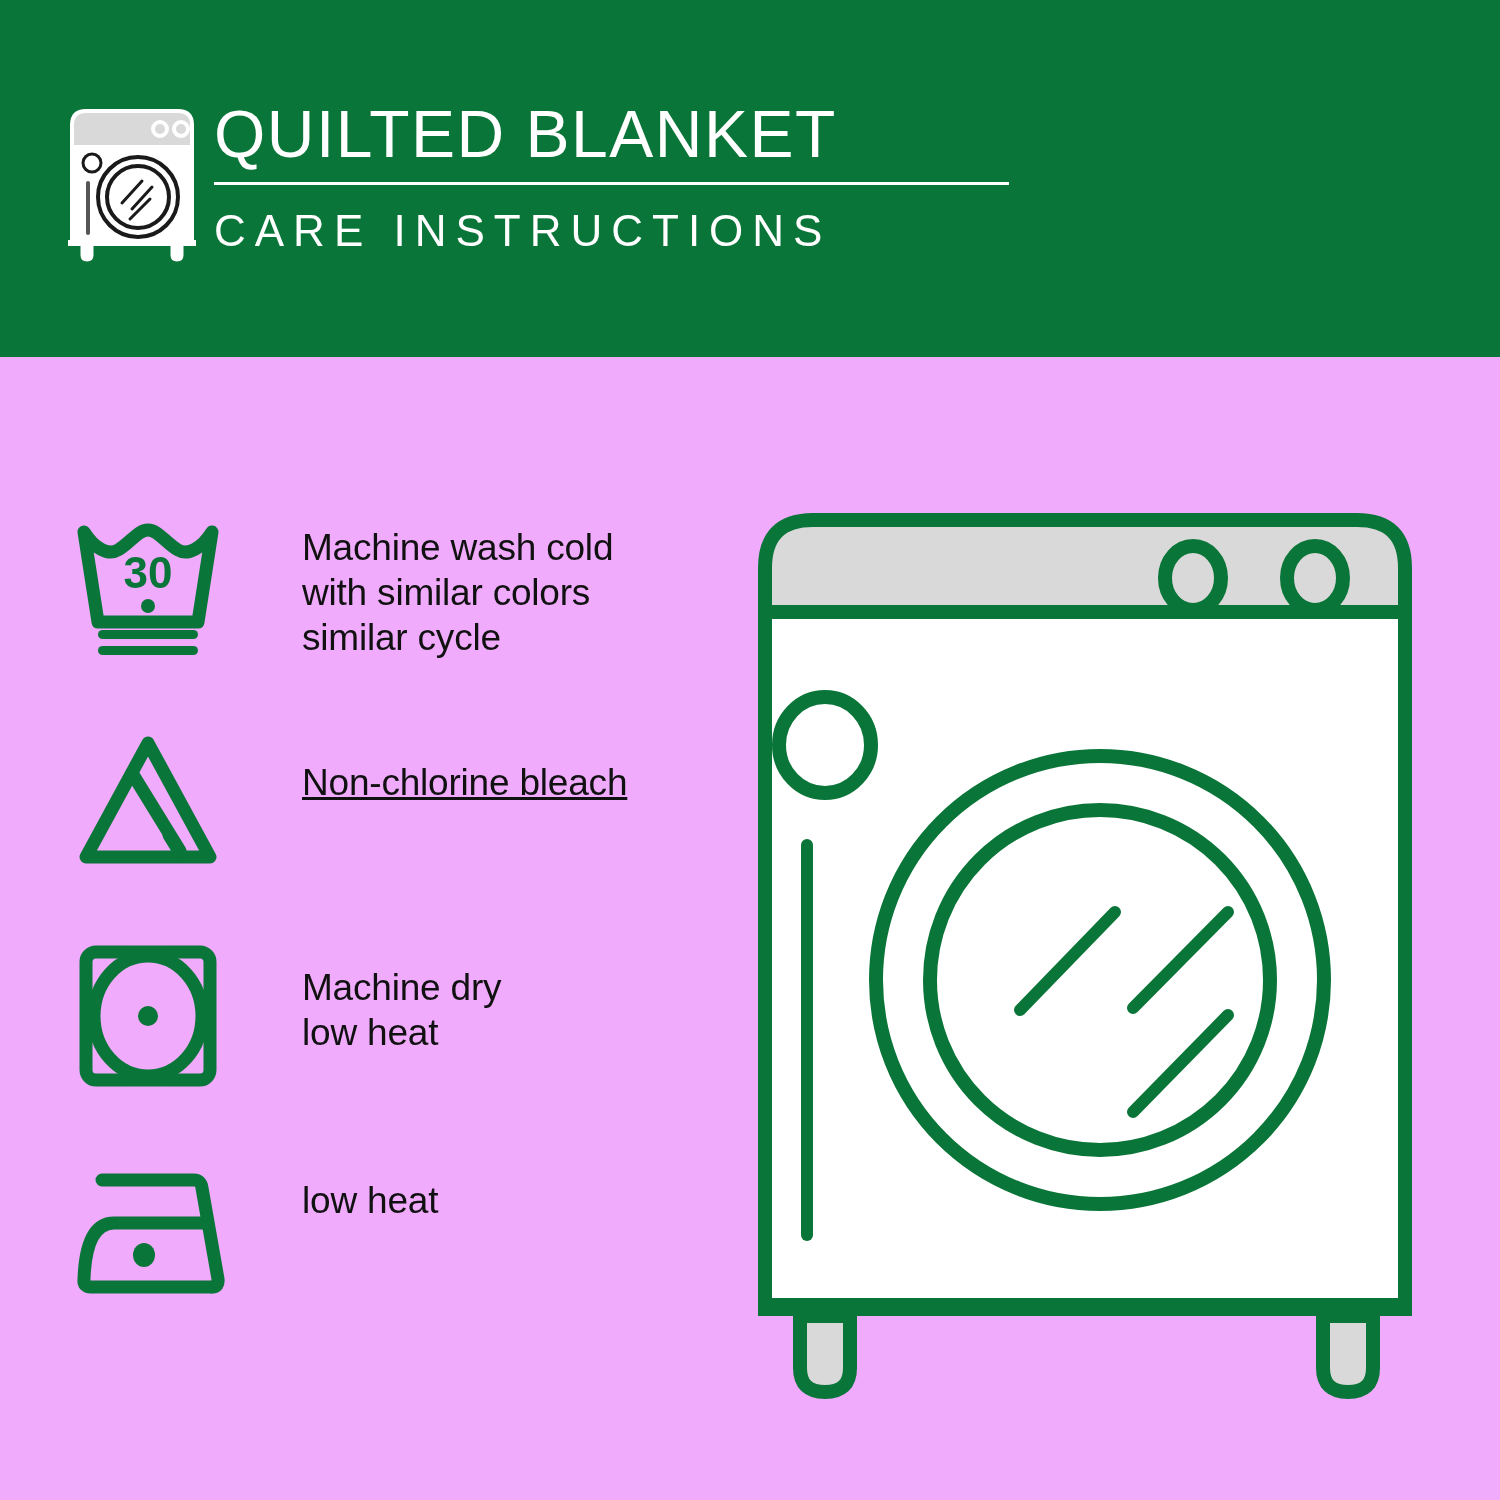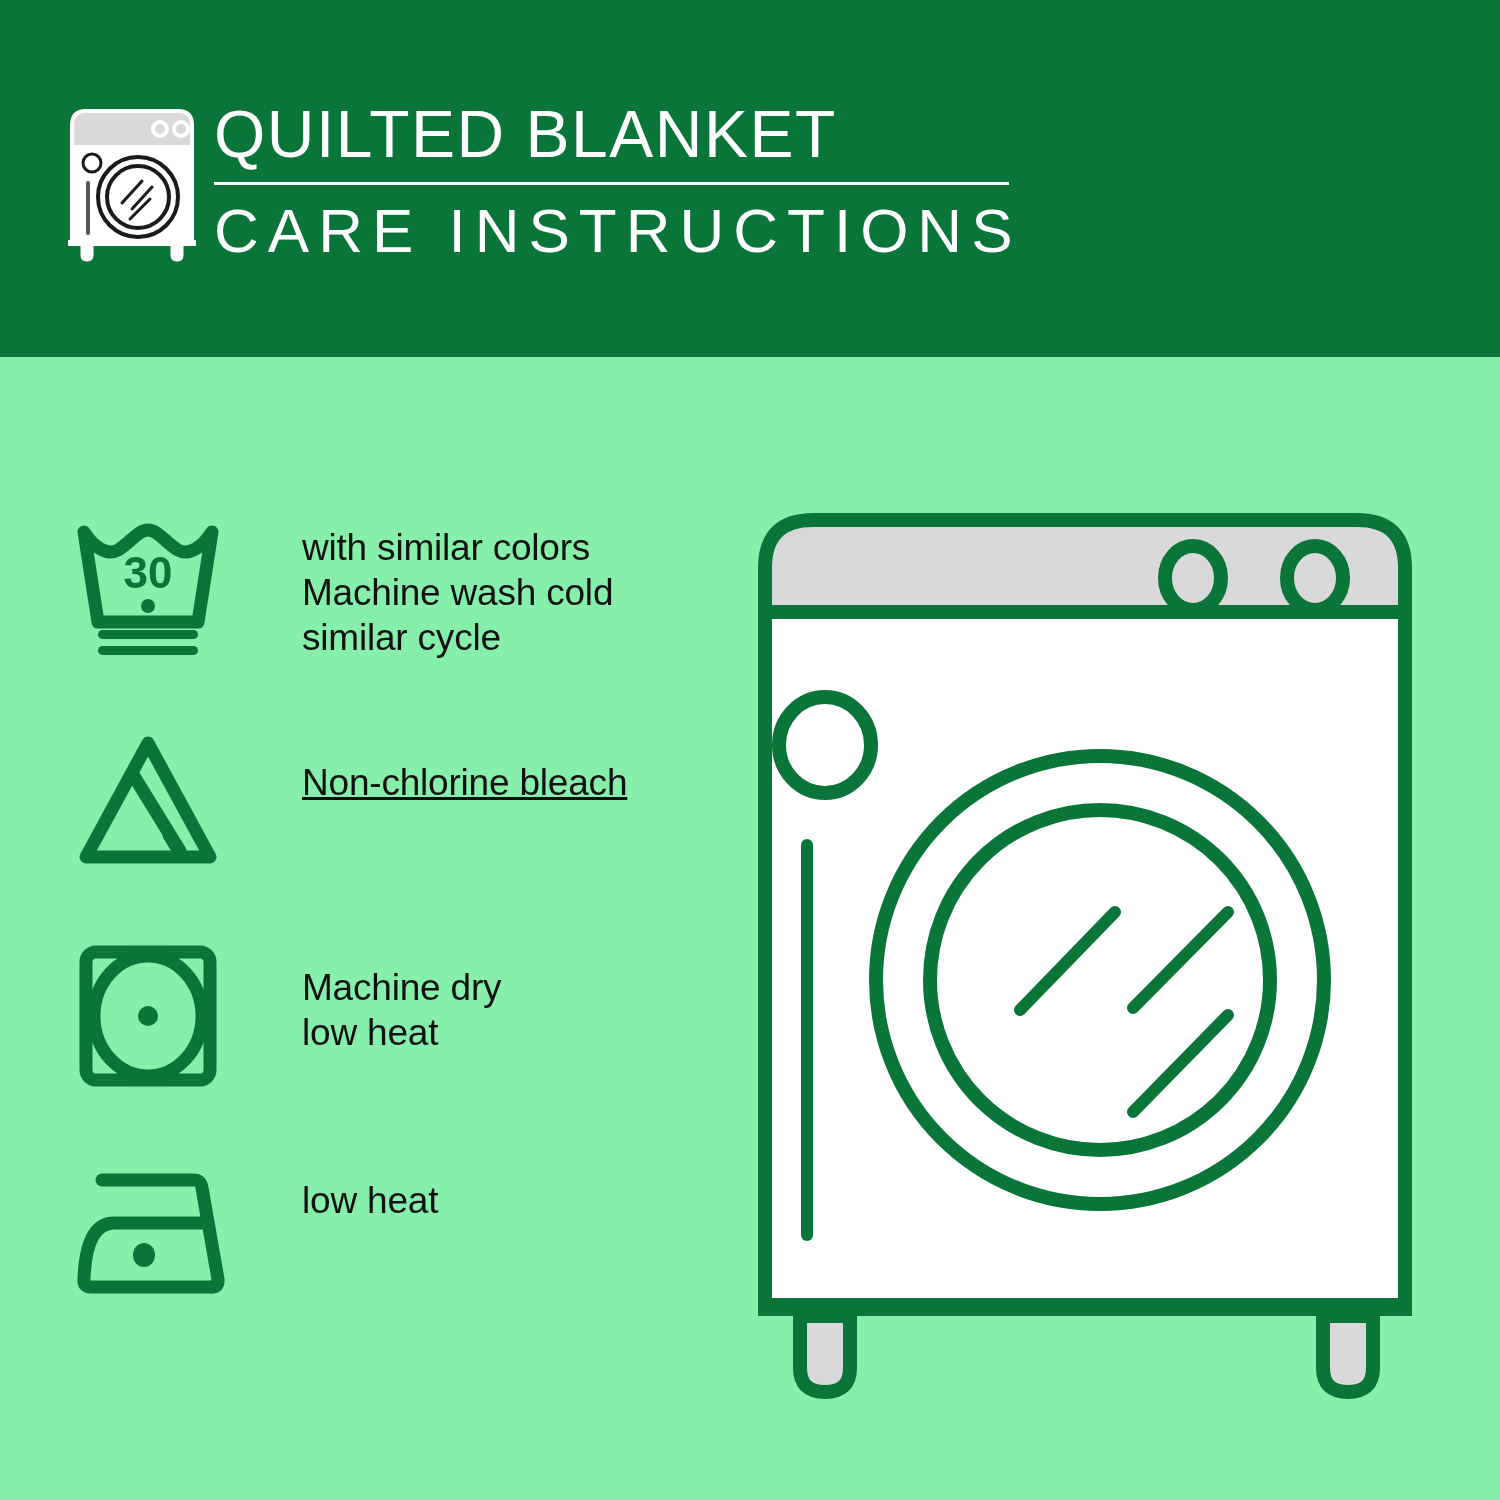--- a/index.html
+++ b/index.html
@@ -10,21 +10,21 @@
     width: 1500px;
     height: 1500px;
     background: #ffffff;
     font-family: "Liberation Sans", sans-serif;
     overflow: hidden;
   }
   #page {
     position: relative;
     width: 1500px;
     height: 1500px;
-    background: #86efac;
+    background: #f0abfc;
   }
 
   
   #header-band {
     position: absolute;
     left: 0;
     top: 0;
     width: 1500px;
     height: 357px;
     background: #0a7538;
@@ -53,21 +53,21 @@
   }
   #header-divider {
     width: 795px;
     height: 3px;
     background: #ffffff;
     margin-top: 10px;
     margin-bottom: 10px;
   }
   #header-title-sub {
     font-family: "Liberation Sans", sans-serif;
-    font-size: 62px;
+    font-size: 44px;
     line-height: 72px;
     font-weight: 400;
     color: #ffffff;
     letter-spacing: 9px;
     white-space: nowrap;
   }
 
   
   #instruction-list {
     position: absolute;
@@ -170,22 +170,22 @@
 
           <text x="78" y="78" text-anchor="middle" font-family="'Liberation Sans', sans-serif" font-size="44" font-weight="bold" fill="#0a7538">30</text>
 
           <circle cx="78" cy="96" r="7" fill="#0a7538"></circle>
 
           <rect x="28" y="120" width="100" height="9" rx="4.5" fill="#0a7538"></rect>
           <rect x="28" y="136" width="100" height="9" rx="4.5" fill="#0a7538"></rect>
         </svg>
       </div>
       <div class="instruction-text">
+        <div>Machine wash cold</div>
         <div>with similar colors</div>
-        <div>Machine wash cold</div>
         <div>similar cycle</div>
       </div>
     </div>
 
     <div class="instruction-row row-bleach">
       <div class="instruction-symbol">
         <svg viewBox="0 0 172 150" width="172" height="150" aria-hidden="true">
 
           <path d="M78 18 L140 132 L16 132 Z" fill="none" stroke="#0a7538" stroke-width="13" stroke-linejoin="round"></path>
 

